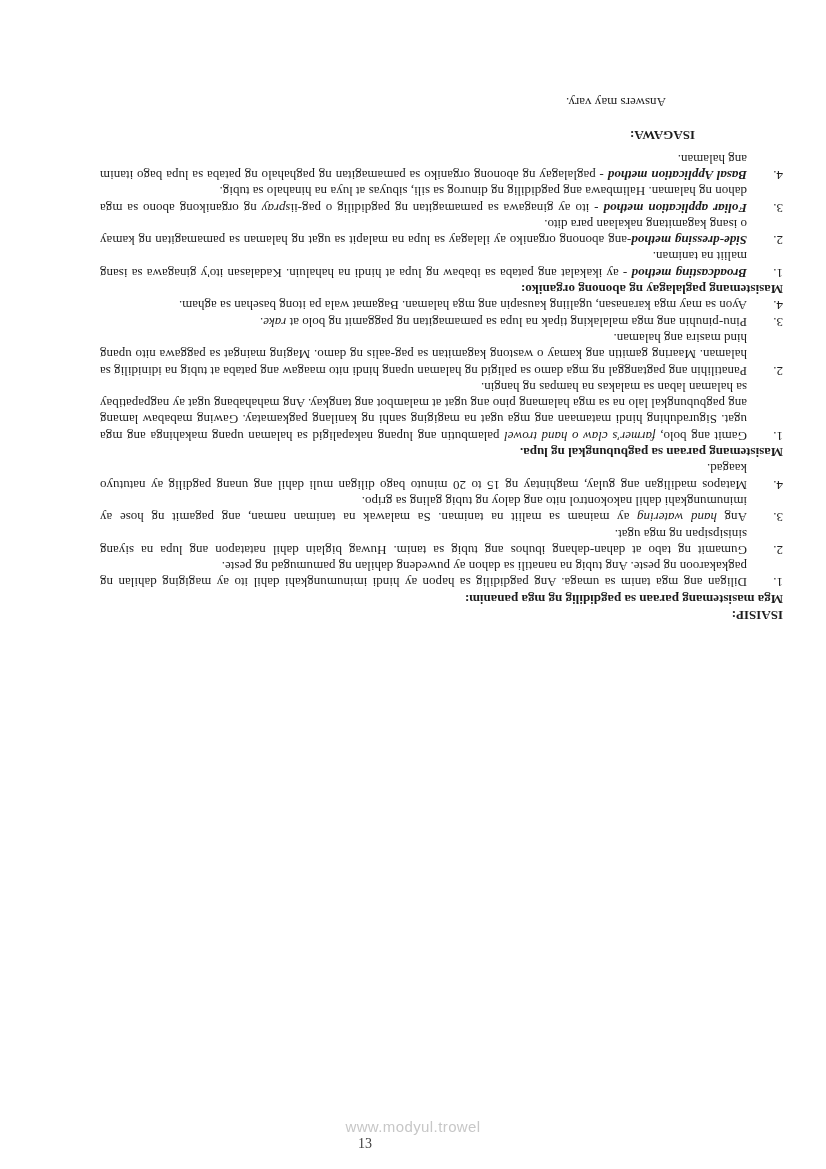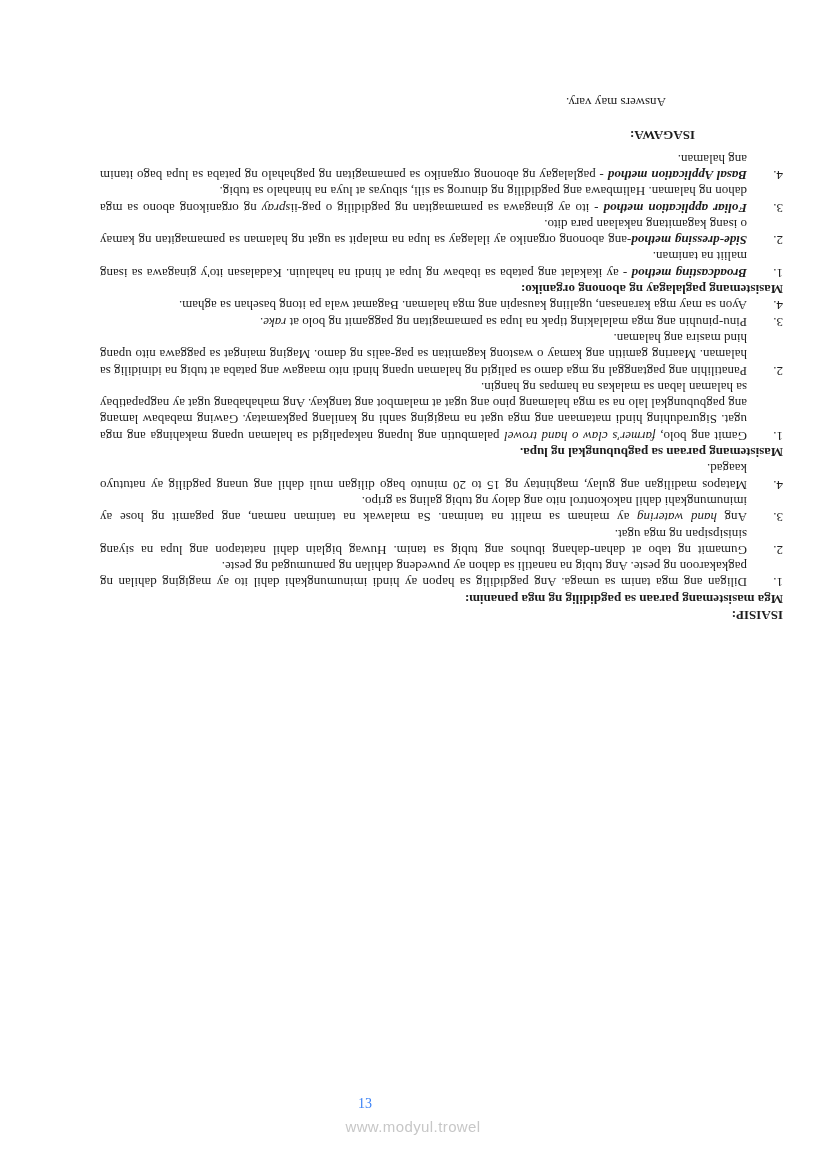--- a/index.html
+++ b/index.html
@@ -16,22 +16,22 @@
   }
   .h { font-weight:bold; text-align:left; }
   .li { display:flex; }
   .num { flex:none; width:36px; }
   .txt { flex:1; text-align:justify; }
   .it { font-style:italic; }
   .bi { font-style:italic; font-weight:bold; }
   .isagawa { margin-top:7px; margin-left:88px; }
   .answer { margin-top:17px; margin-left:117px; }
   .pageno {
-    position:absolute; top:1096px; left:0; width:730px;
-    text-align:center; font-size:14px; color:#3b82f6;
+    position:absolute; top:1136px; left:0; width:730px;
+    text-align:center; font-size:14px; color:#404040;
     font-family:"Liberation Serif", serif;
   }
   .watermark {
     position:absolute; top:1118px; left:0; width:826px;
     text-align:center; font-family:"Liberation Sans", sans-serif;
     font-size:15px; letter-spacing:.4px; color:#c7c7c7;
   }
 </style>
 </head>
 <body>

